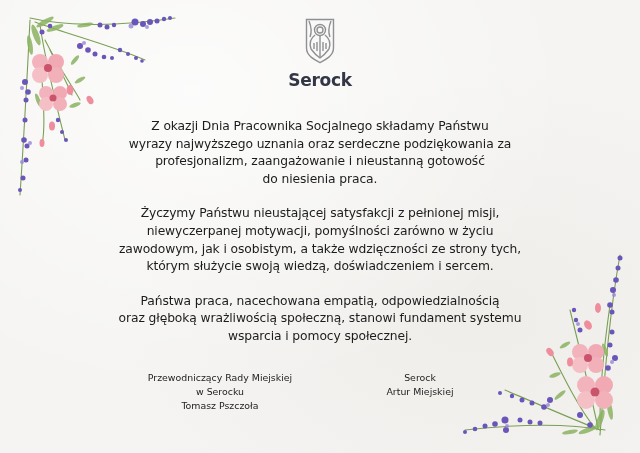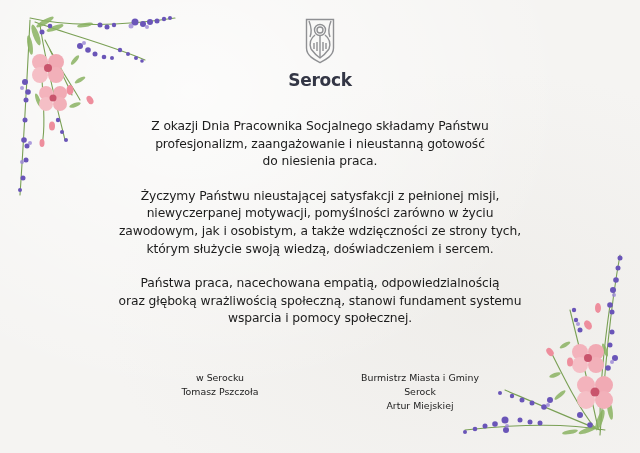--- a/index.html
+++ b/index.html
@@ -239,37 +239,38 @@
       <path d="M15 18 V40"></path>
       <path d="M6 31 C 9 35, 12 38, 15 40 C 18 38, 21 35, 24 31"></path>
     </g>
   </svg>
   <span class="logo-text">Serock</span>
 </div>
 
 <div class="body-text">
   <p class="para">
     <span class="line">Z okazji Dnia Pracownika Socjalnego składamy Państwu</span>
+    <span class="line">wyrazy najwyższego uznania oraz serdeczne podziękowania za</span>
     <span class="line">profesjonalizm, zaangażowanie i nieustanną gotowość</span>
     <span class="line">do niesienia praca.</span>
   </p>
   <p class="para">
     <span class="line">Życzymy Państwu nieustającej satysfakcji z pełnionej misji,</span>
     <span class="line">niewyczerpanej motywacji, pomyślności zarówno w życiu</span>
     <span class="line">zawodowym, jak i osobistym, a także wdzięczności ze strony tych,</span>
     <span class="line">którym służycie swoją wiedzą, doświadczeniem i sercem.</span>
   </p>
   <p class="para">
     <span class="line">Państwa praca, nacechowana empatią, odpowiedzialnością</span>
     <span class="line">oraz głęboką wrażliwością społeczną, stanowi fundament systemu</span>
     <span class="line">wsparcia i pomocy społecznej.</span>
   </p>
 </div>
 
 <div class="signature sig-left">
+  <span class="line">Przewodniczący Rady Miejskiej</span>
   <span class="line">w Serocku</span>
   <span class="line">Tomasz Pszczoła</span>
 </div>
 <div class="signature sig-right">
-  <span class="line">Burmistrz Miasta i Gminy</span>
   <span class="line">Serock</span>
   <span class="line">Artur Miejskiej</span>
 </div>
 
 </body></html>

